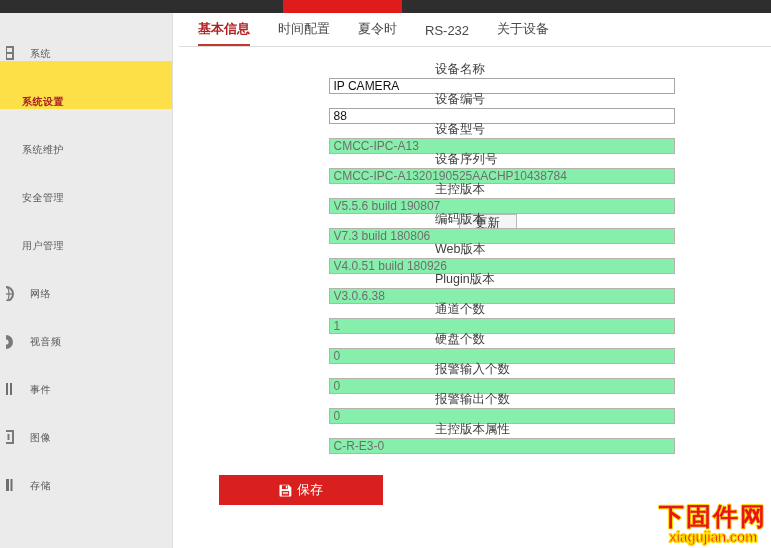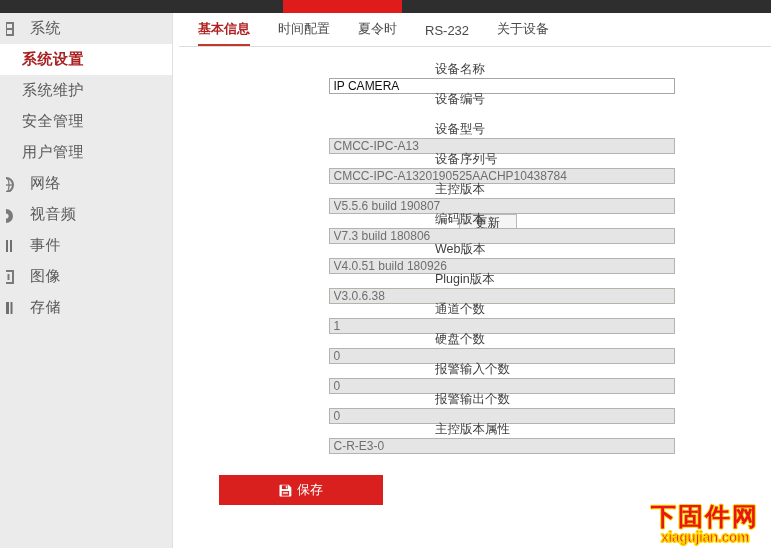--- a/index.html
+++ b/index.html
@@ -36,30 +36,30 @@
   .sidebar {
     position: absolute;
     left: 0; top: 13px;
     width: 173px;
     height: 535px;
     background: #ebebeb;
     border-right: 1px solid #e0e0e0;
   }
   .nav-item {
     position: relative;
-    height: 31px;
+    height: 48px;
     display: flex;
-    align-items: center;
+    align-items: flex-end;
     padding-left: 6px;
-    font-size: 15px;
+    font-size: 10px;
     color: #595959;
     letter-spacing: 0.5px;
   }
   .nav-item.active {
-    background: #ffffff;
+    background: #fde047;
     color: #a92222;
     font-weight: bold;
   }
   .nav-item.sub {
     padding-left: 22px;
   }
   .nav-icon {
     width: 20px;
     min-width: 20px;
     height: 16px;
@@ -134,21 +134,21 @@
     padding: 0 4px;
     font-size: 12px;
     font-family: "Liberation Sans", "DejaVu Sans", sans-serif;
     border: 1px solid #a6a6a6;
     background: #ffffff;
     color: #111111;
     outline: none;
     margin-left: 48px;
   }
   .form-field.readonly {
-    background: #e5e5e5;
+    background: #86efac;
     color: #6f6f6f;
     border: 1px solid #b4b4ac;
   }
   .btn-update {
     margin-left: 20px;
     width: 58px;
     height: 22px;
     font-size: 12.5px;
     font-family: "Liberation Sans", "DejaVu Sans", sans-serif;
     color: #333333;
@@ -175,21 +175,21 @@
     display: inline-flex;
     align-items: center;
     justify-content: center;
     gap: 5px;
   }
   .save-icon { display: inline-block; width: 13px; height: 13px; }
 
   
   .watermark {
     position: absolute;
-    right: 12px;
+    right: 4px;
     bottom: 4px;
     text-align: center;
     line-height: 1.02;
     user-select: none;
   }
   .wm-cn {
     font-size: 25px;
     font-weight: bold;
     color: #e8161b;
     letter-spacing: 2px;
@@ -303,20 +303,21 @@
         <div class="tab"><span>关于设备</span></div>
       </div>
 
     <div class="form" id="formrows">
         <div class="form-row">
           <div class="form-label">设备名称</div>
           <input type="text" class="form-field" value="IP CAMERA" style="">
         </div>
         <div class="form-row">
           <div class="form-label">设备编号</div>
+          <input type="text" class="form-field" value="88" style="">
         </div>
         <div class="form-row">
           <div class="form-label">设备型号</div>
           <input type="text" class="form-field readonly" readonly="" value="CMCC-IPC-A13" style="">
         </div>
         <div class="form-row">
           <div class="form-label">设备序列号</div>
           <input type="text" class="form-field readonly" readonly="" value="CMCC-IPC-A1320190525AACHP10438784" style="">
         </div>
         <div class="form-row">

